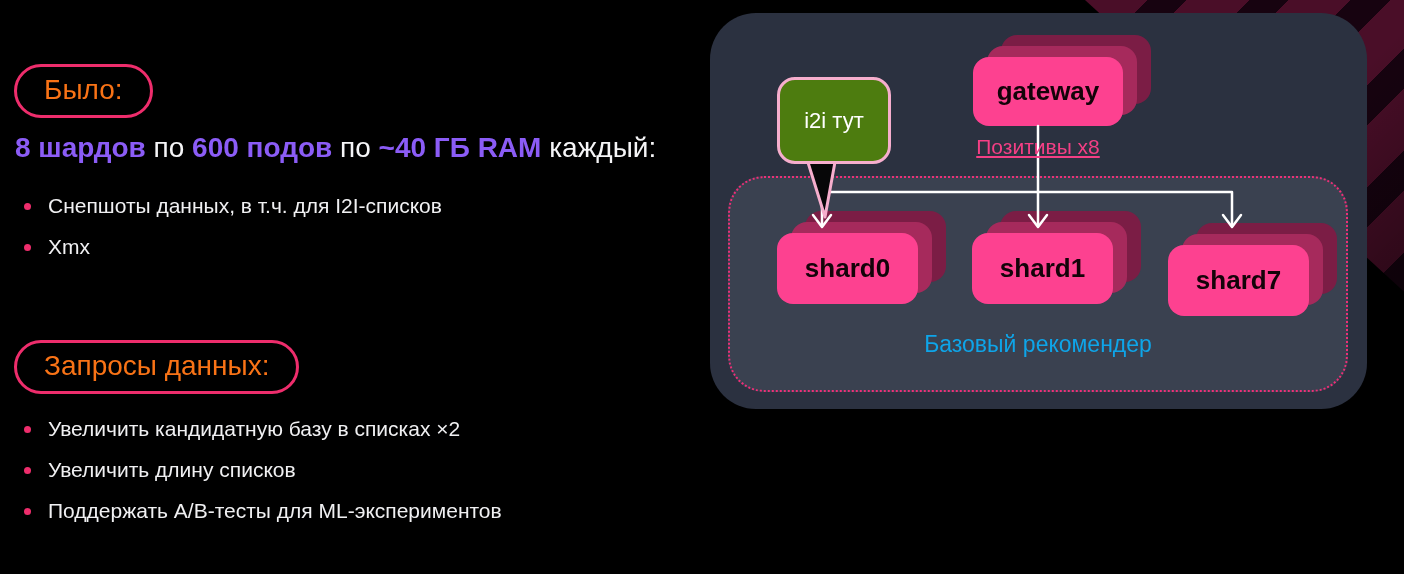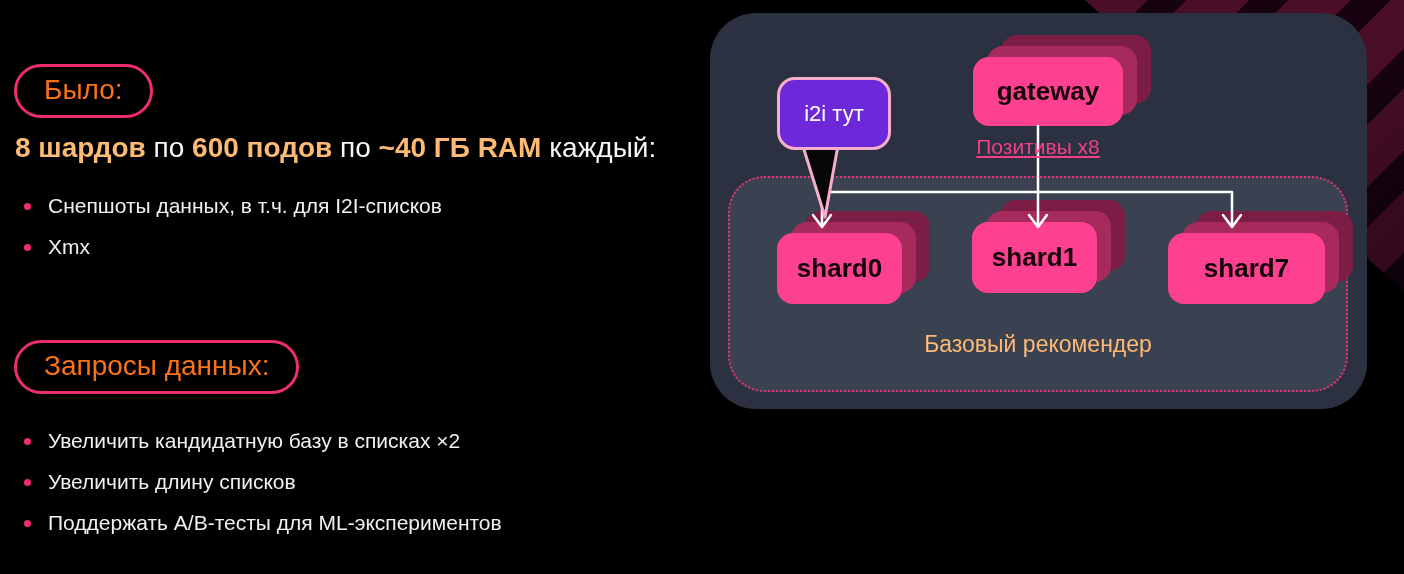--- a/index.html
+++ b/index.html
@@ -37,28 +37,28 @@
     white-space:nowrap;
   }
   .pill-was { left:14px; top:64px; }
   .pill-requests { left:14px; top:340px; }
 
   .headline {
     position:absolute; left:15px; top:132px;
     font-size:28px; font-weight:500; color:#f5f5f7;
     white-space:nowrap;
   }
-  .headline .accent { color:#fdba74; font-weight:700; }
+  .headline .accent { color:#8b5cf6; font-weight:700; }
 
   .bullet-list {
     position:absolute;
     list-style:none; margin:0; padding:0;
   }
   .list-was { left:24px; top:194px; }
-  .list-requests { left:24px; top:417px;margin-top:12px; }
+  .list-requests { left:24px; top:417px; }
   .bullet-list li {
     display:flex; align-items:flex-start;
     margin-bottom:17px;
     color:#f0f0f2;
     font-size:21px; font-weight:400;
     white-space:nowrap;
     text-align:center;
   }
   .bullet-dot {
     flex:0 0 auto;
@@ -79,61 +79,61 @@
     position:absolute; left:18px; top:163px;
     width:620px; height:216px;
     box-sizing:border-box;
     background:#3a4150;
     border:2px dotted #ed2f78;
     border-radius:36px;
   }
   .group-label {
     position:absolute; left:0; right:0; top:153px;
     text-align:center;
-    color:#fdba74;
+    color:#0ea5e9;
     font-size:23px; font-weight:400;
   }
 
   
-  .stack { position:absolute; width:125px; height:71px; z-index:2; }
+  .stack { position:absolute; width:141px; height:71px; z-index:2; }
   .stack .layer3, .stack .layer2, .stack .front {
     position:absolute; width:100%; height:100%; border-radius:16px;
   }
   .stack .layer3 { left:28px; top:-22px; background:#7b1d45; }
   .stack .layer2 { left:14px; top:-11px; background:#a62a5c; }
   .stack .front  {
     left:0; top:0; background:#fd4190;
     display:flex; align-items:center; justify-content:center;
     color:#140309; font-weight:700; font-size:26px;
   }
   .stack-gateway { left:973px; top:57px; width:150px; height:69px; }
   .stack-shard0  { left:777px;  top:233px; }
-  .stack-shard1  { left:972px;  top:222px;border-radius:8px; }
-  .stack-shard7  { left:1168px; top:233px;padding-left:32px; }
+  .stack-shard1  { left:972px;  top:233px;border-radius:8px; }
+  .stack-shard7  { left:1168px; top:245px; }
 
   .edge-label {
     position:absolute; left:938px; top:135px; width:200px;
     text-align:center;
     color:#f43f85; font-size:21px; font-weight:500;
     z-index:4;
     text-decoration:underline;
   }
 
   
   .connectors, .callout-tail {
     position:absolute; inset:0; width:1404px; height:574px;
     pointer-events:none;
   }
   .connectors { z-index:3; }
   .callout-tail { z-index:4; }
   .callout {
     position:absolute; left:777px; top:77px;
-    width:114px; height:73px;
+    width:114px; height:87px;
     box-sizing:border-box;
-    background:#6d28d9;
+    background:#4d7c0f;
     border:3px solid #f6aecd;
     border-radius:18px;
     display:flex; align-items:center; justify-content:center;
     color:#fff; font-size:22px; font-weight:400;
     z-index:5;
   }
 </style>
 </head>
 <body>
 

